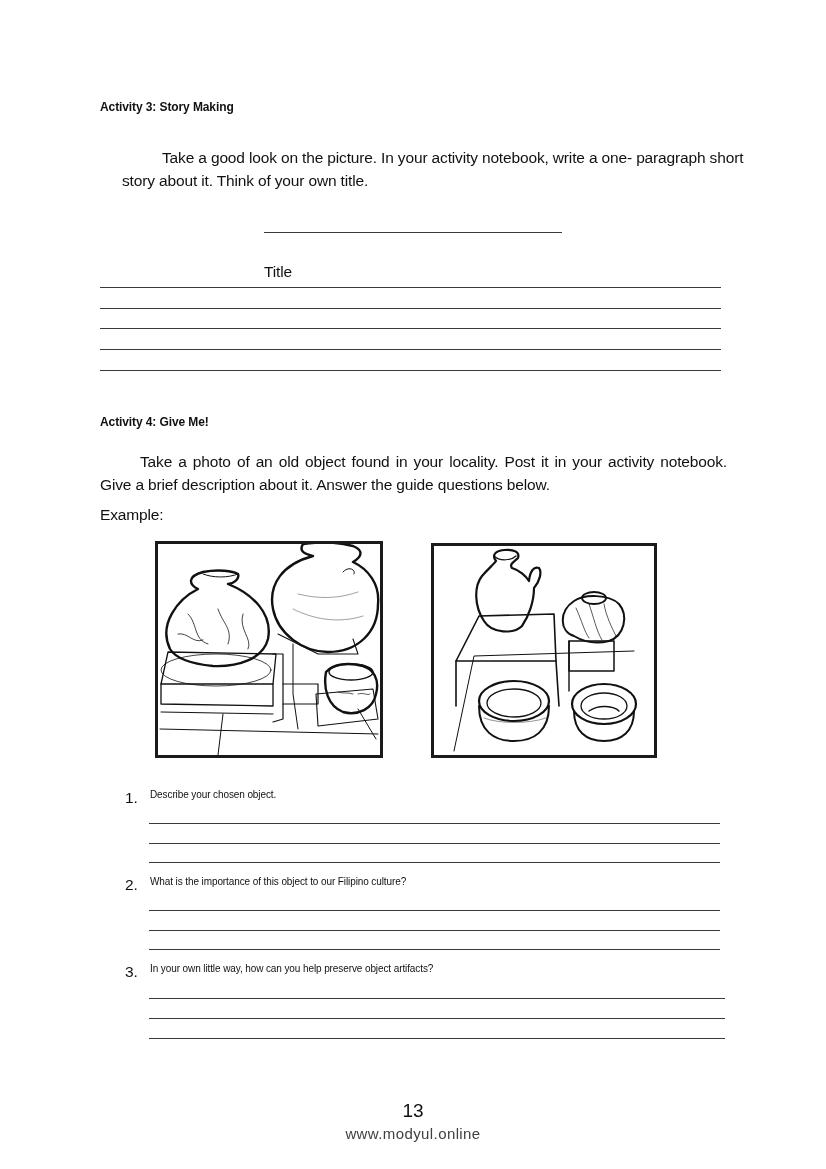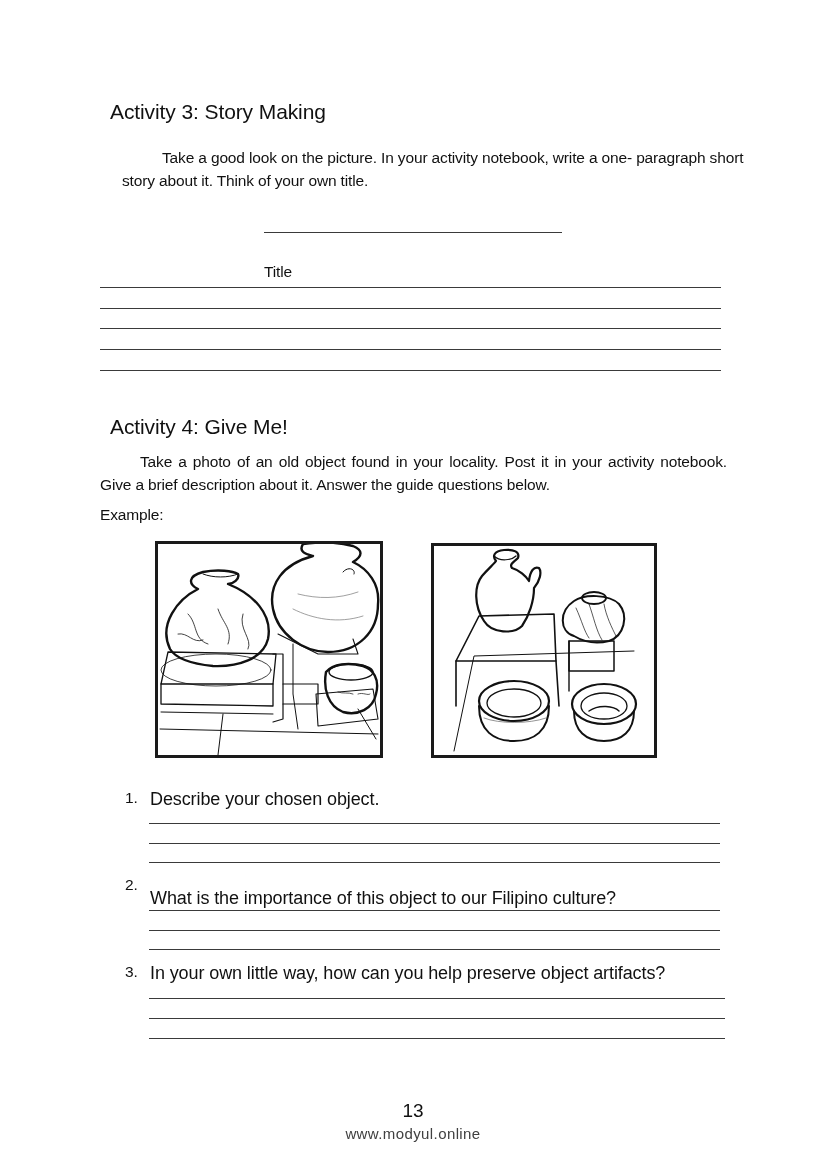--- a/index.html
+++ b/index.html
@@ -1,29 +1,29 @@
 <!DOCTYPE html>
 <html><head>
 <meta charset="utf-8">
 <style>
   html, body { margin: 0; padding: 0; background: #ffffff; }
   body {
     width: 826px; height: 1169px; position: relative; overflow: hidden;
     font-family: "Liberation Sans", sans-serif; color: #111111;
   }
   .abs { position: absolute; }
-  .heading { font-weight: normal; font-size: 21px; letter-spacing: -0.1px; margin-left: 10px; }
+  .heading { font-weight: bold; font-size: 12px; letter-spacing: -0.1px; }
   .para { font-size: 15.5px; line-height: 23px; letter-spacing: -0.15px; }
   .indent { text-indent: 40px; }
   .justify { text-align: justify; text-align-last: left; }
   .line { position: absolute; height: 0; border-top: 1.3px solid #3a3a3a; }
   .frame { position: absolute; border: 3px solid #1a1a1a; background: #fff; box-sizing: border-box; }
   .frame svg { position: absolute; left: 0; top: 0; width: 100%; height: 100%; }
   .q-num { position: absolute; font-size: 15.5px; }
-  .q-text { position: absolute; font-size: 18px; letter-spacing: -0.1px; }
+  .q-text { position: absolute; font-size: 10px; letter-spacing: -0.1px; }
   .page-num { font-size: 19px; text-align: center; width: 100%; }
   .footer { font-size: 15px; color: #404040; text-align: center; width: 100%; letter-spacing: 0.4px; }
 </style>
 </head>
 <body>
 
 <div class="abs heading" style="left:100px; top:100px;">Activity 3: Story Making</div>
 
 <div class="abs para indent" style="left:100px; top:146px; width:628px;margin-left:22px;">Take a good look on the picture. In your activity notebook, write a one- paragraph short story about it. Think of your own title.</div>
 
@@ -108,21 +108,21 @@
 <div>
   <div class="q-num" style="left:125px; top:789px;">1.</div>
   <div class="q-text" style="left:150px; top:789px;">Describe your chosen object.</div>
   <div class="line" style="left:149px; top:823px; width:571px;"></div>
   <div class="line" style="left:149px; top:843px; width:571px;"></div>
   <div class="line" style="left:149px; top:862px; width:571px;"></div>
 </div>
 
 <div>
   <div class="q-num" style="left:125px; top:876px;">2.</div>
-  <div class="q-text" style="left:150px; top:876px;margin-top:12px;">What is the importance of this object to our Filipino culture?</div>
+  <div class="q-text" style="left:150px; top:876px;">What is the importance of this object to our Filipino culture?</div>
   <div class="line" style="left:149px; top:910px; width:571px;"></div>
   <div class="line" style="left:149px; top:930px; width:571px;"></div>
   <div class="line" style="left:149px; top:949px; width:571px;"></div>
 </div>
 
 <div>
   <div class="q-num" style="left:125px; top:963px;">3.</div>
   <div class="q-text" style="left:150px; top:963px;">In your own little way, how can you help preserve object artifacts?</div>
   <div class="line" style="left:149px; top:998px; width:576px;"></div>
   <div class="line" style="left:149px; top:1018px; width:576px;"></div>

